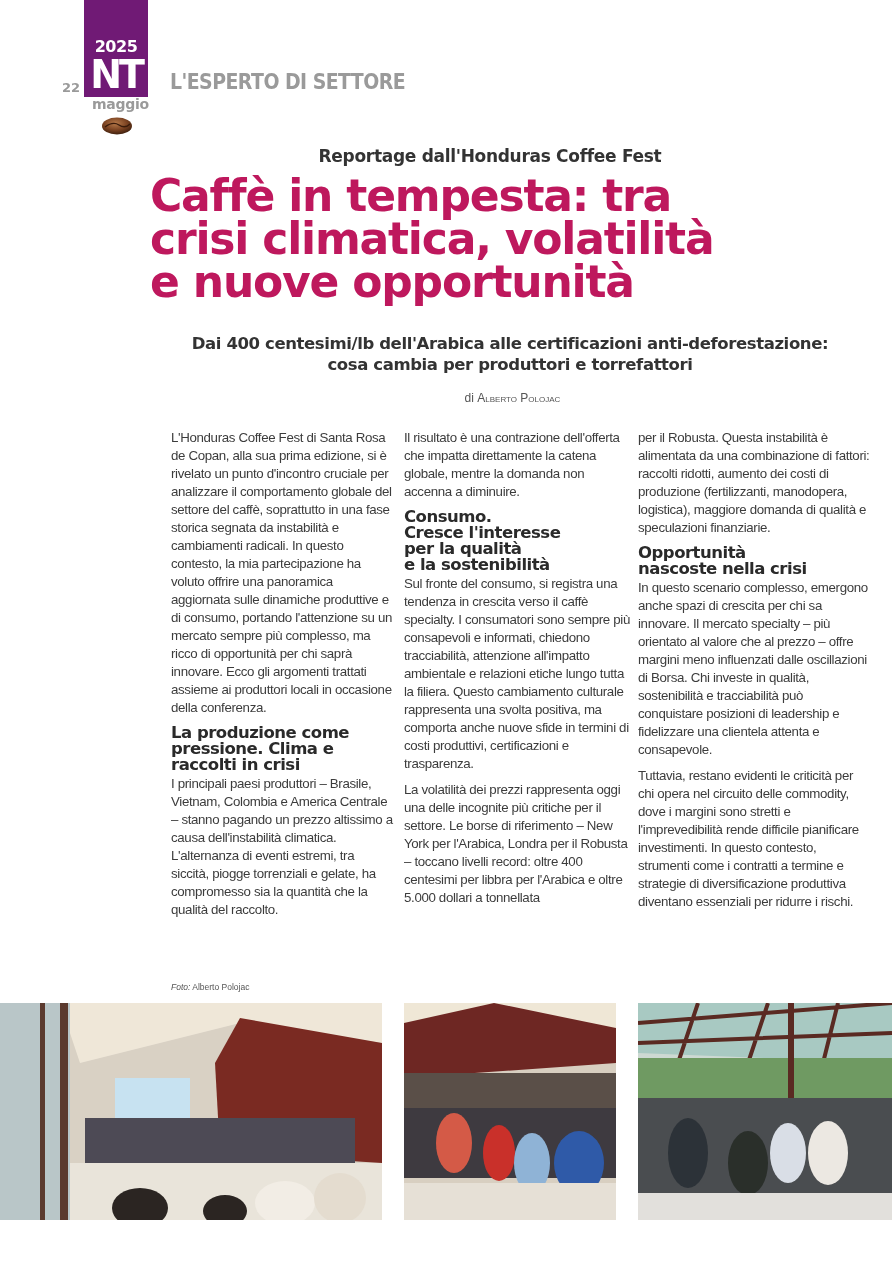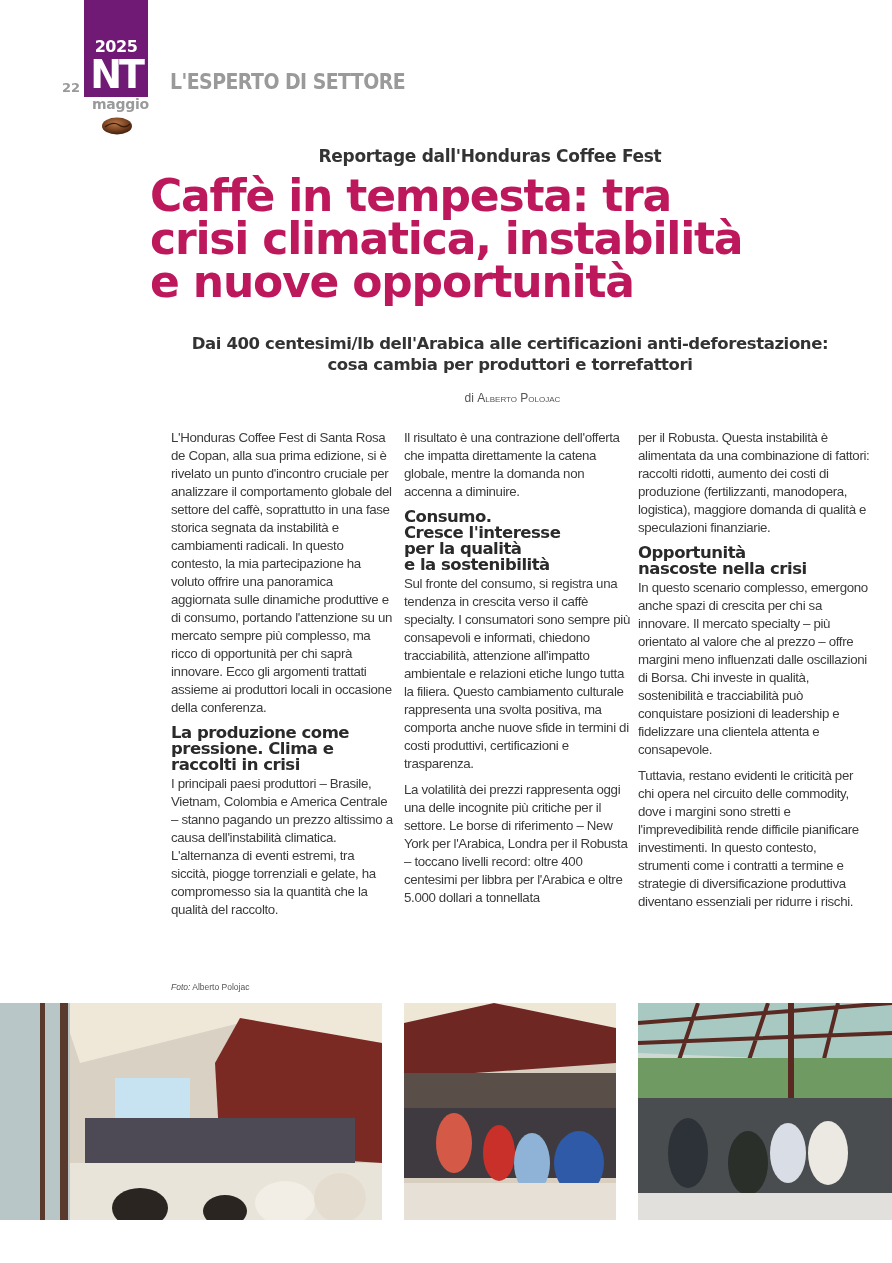--- a/index.html
+++ b/index.html
@@ -70,21 +70,21 @@
     </defs>
     <ellipse cx="16" cy="10" rx="15" ry="8.5" fill="url(#bg1)"></ellipse>
     <path d="M4 11 Q12 5 18 9 T29 8" stroke="#3a1b0a" stroke-width="1.4" fill="none"></path>
   </svg>
 </div>
 <div class="section-title">L'ESPERTO DI SETTORE</div>
 
 <div class="kicker">Reportage dall'Honduras Coffee Fest</div>
 <div class="headline">
   <div>Caffè in tempesta: tra</div>
-  <div>crisi climatica, instabilità</div>
+  <div>crisi climatica, volatilità</div>
   <div>e nuove opportunità</div>
 </div>
 <div class="deck">
   <div>Dai 400 centesimi/lb dell'Arabica alle certificazioni anti-deforestazione:</div>
   <div>cosa cambia per produttori e torrefattori</div>
 </div>
 <div class="byline">
   <span>di</span>
   <span class="sc">Alberto Polojac</span>
 </div>

